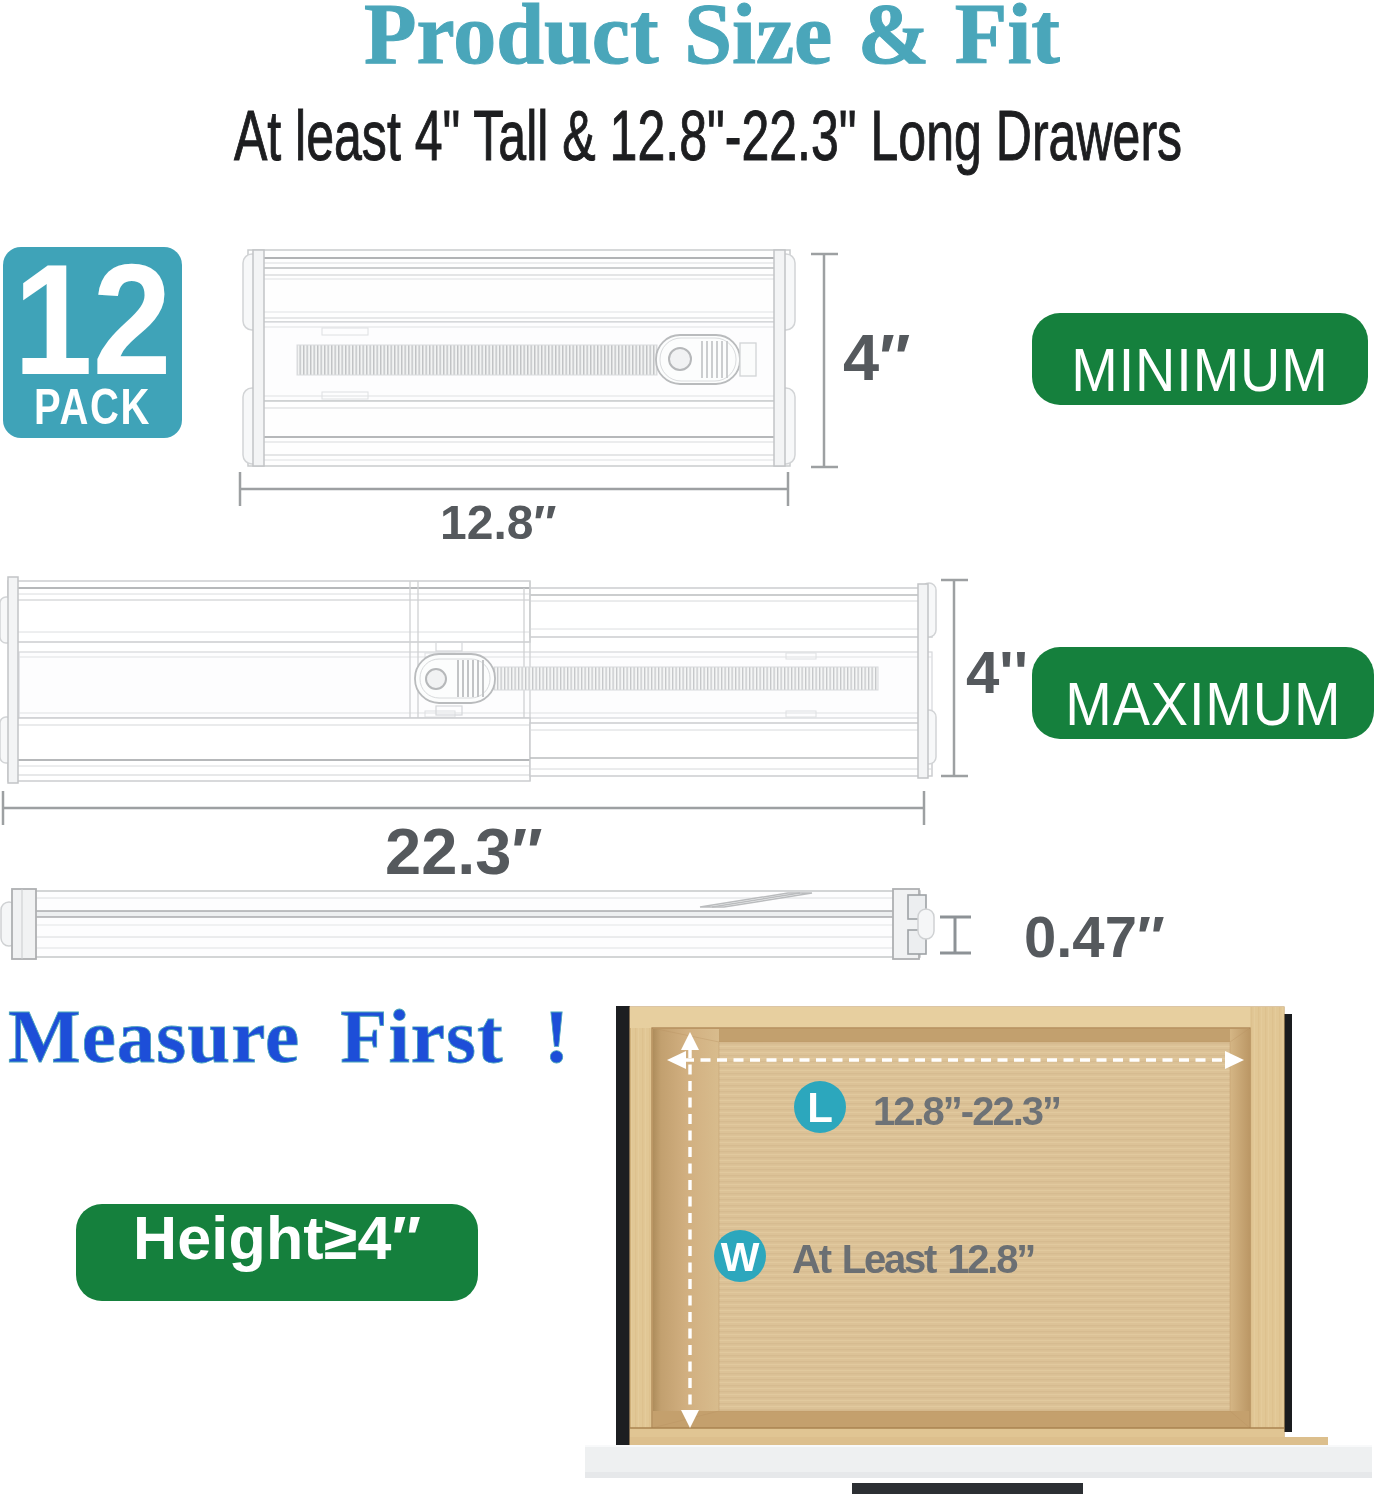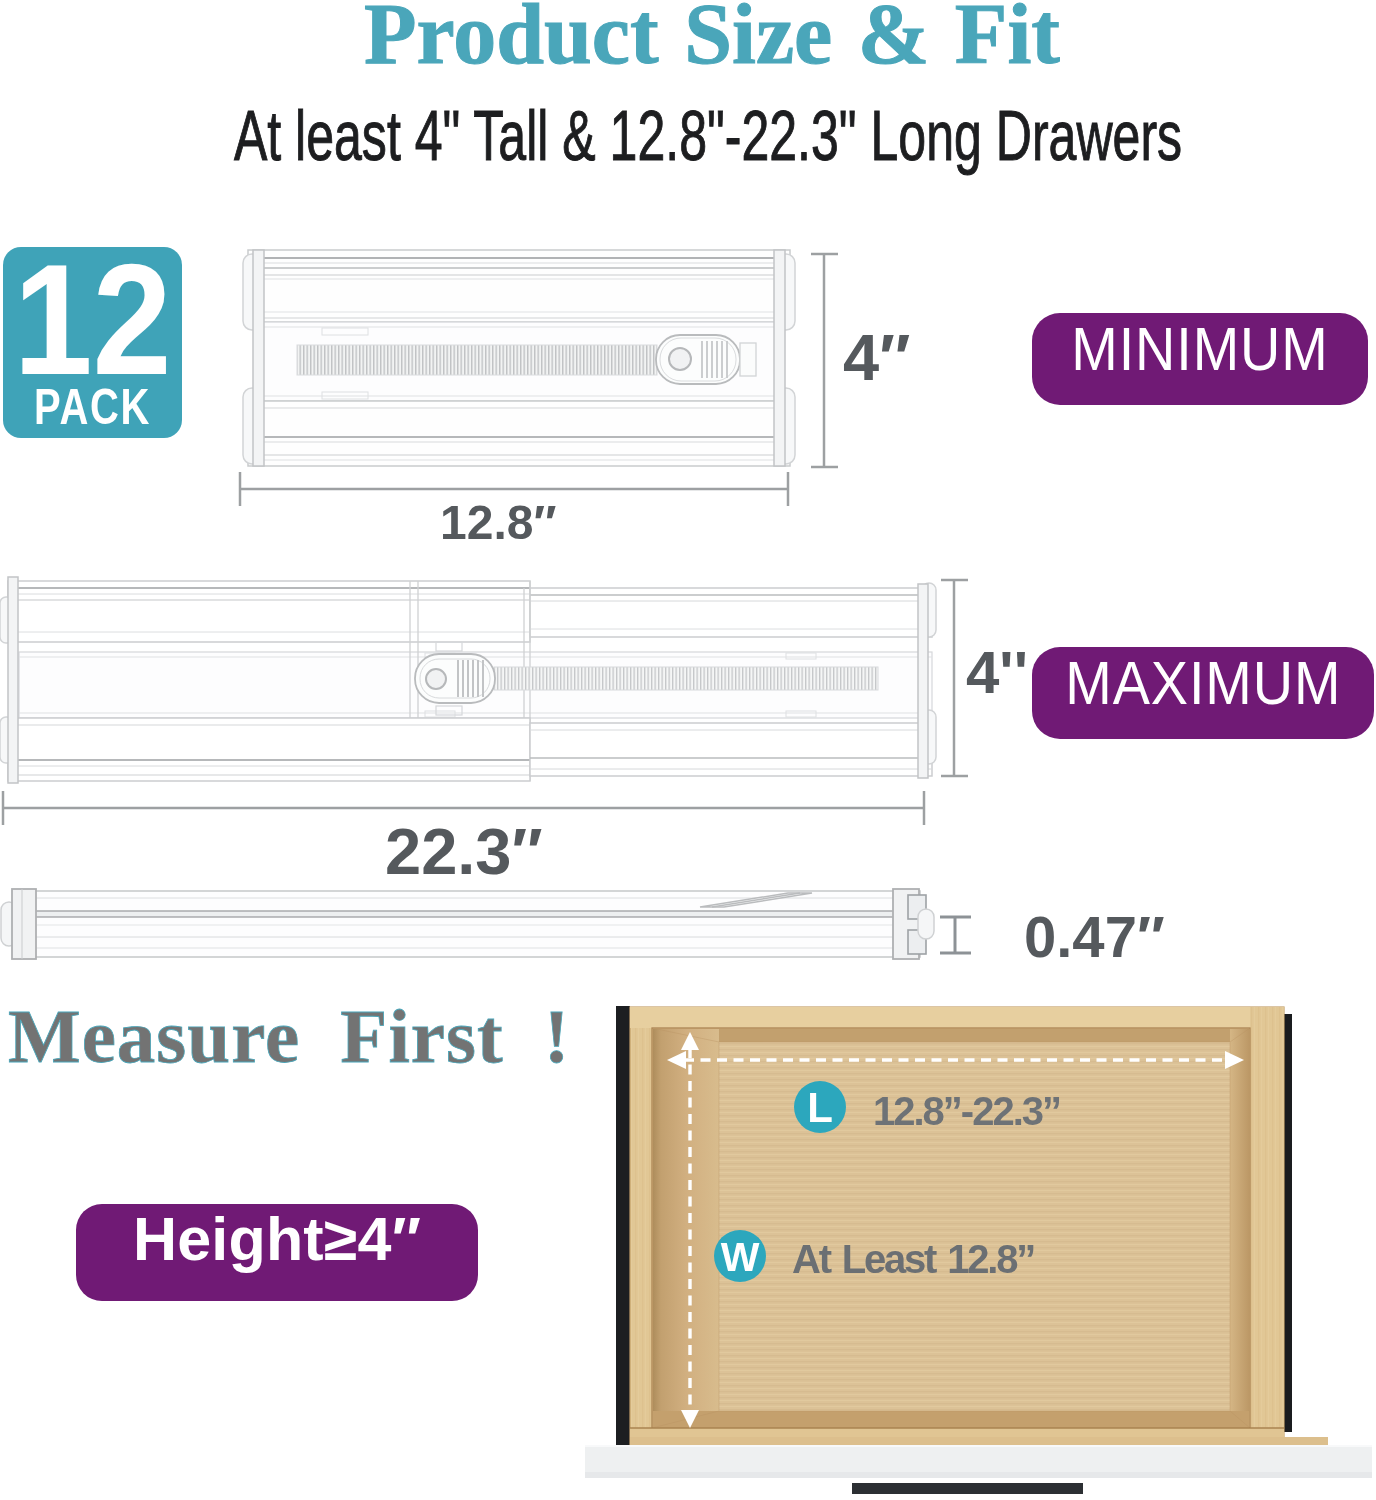--- a/index.html
+++ b/index.html
@@ -1,21 +1,21 @@
 <!DOCTYPE html>
 <html><head>
 <meta charset="utf-8">
 <style>
   html,body{margin:0;padding:0;}
   body{width:1376px;height:1500px;position:relative;background:#ffffff;overflow:hidden;
        font-family:"Liberation Sans",sans-serif;}
   .abs{position:absolute;}
   .teal{background:#3fa3b8;}
-  .pill{position:absolute;background:#701a75;border-radius:28px;display:flex;box-sizing:border-box;
-        align-items:flex-start;justify-content:center;color:#fff;}
+  .pill{position:absolute;background:#15803d;border-radius:28px;display:flex;box-sizing:border-box;
+        align-items:flex-end;justify-content:center;color:#fff;}
   .dimtxt{position:absolute;color:#55595d;font-weight:bold;}
 </style>
 </head>
 <body>
 
 <div class="abs" id="title" style="left:48px;right:0;top:-16px;text-align:center;
   font-family:'Liberation Serif',serif;font-weight:bold;font-size:86px;color:#4aa6ba;-webkit-text-stroke:1px #4aa6ba;
   word-spacing:4px;">Product Size &amp; Fit</div>
 
 <div class="abs" id="subtitle" style="left:40px;right:0;top:96px;text-align:center;
@@ -255,21 +255,21 @@
 
 <svg class="abs" id="dim047" style="left:935px;top:905px;" width="50" height="60" viewBox="0 0 50 60">
   <line x1="20" y1="12" x2="20" y2="48" stroke="#8d9296" stroke-width="3"></line>
   <line x1="5" y1="12" x2="36" y2="12" stroke="#8d9296" stroke-width="3"></line>
   <line x1="5" y1="48" x2="36" y2="48" stroke="#8d9296" stroke-width="3"></line>
 </svg>
 
 <div class="dimtxt" id="lab047" style="left:984px;top:903px;font-size:58px;margin-left:40px;">0.47″</div>
 
 <div class="abs" id="measure" style="left:8px;top:992px;font-family:'Liberation Serif',serif;
-  font-weight:bold;font-size:77px;color:#737373;-webkit-text-stroke:0.8px #4aa6ba;word-spacing:20px;letter-spacing:1px;">Measure First !</div>
+  font-weight:bold;font-size:77px;color:#1d4ed8;-webkit-text-stroke:0.8px #4aa6ba;word-spacing:20px;letter-spacing:1px;">Measure First !</div>
 
 <div class="pill" id="heightpill" style="left:76px;top:1204px;width:402px;height:97px;
   border-radius:26px;font-size:61px;font-weight:bold;letter-spacing:0.2px;padding-bottom:28px;">Height≥4″</div>
 
 <svg class="abs" id="drawer" style="left:585px;top:1000px;" width="791" height="500" viewBox="0 0 791 500">
 <defs>
 <linearGradient id="woodv" x1="0" y1="0" x2="0" y2="1">
   <stop offset="0" stop-color="#e4ca99"></stop>
         <stop offset="1" stop-color="#dabb87"></stop>
 </linearGradient>

